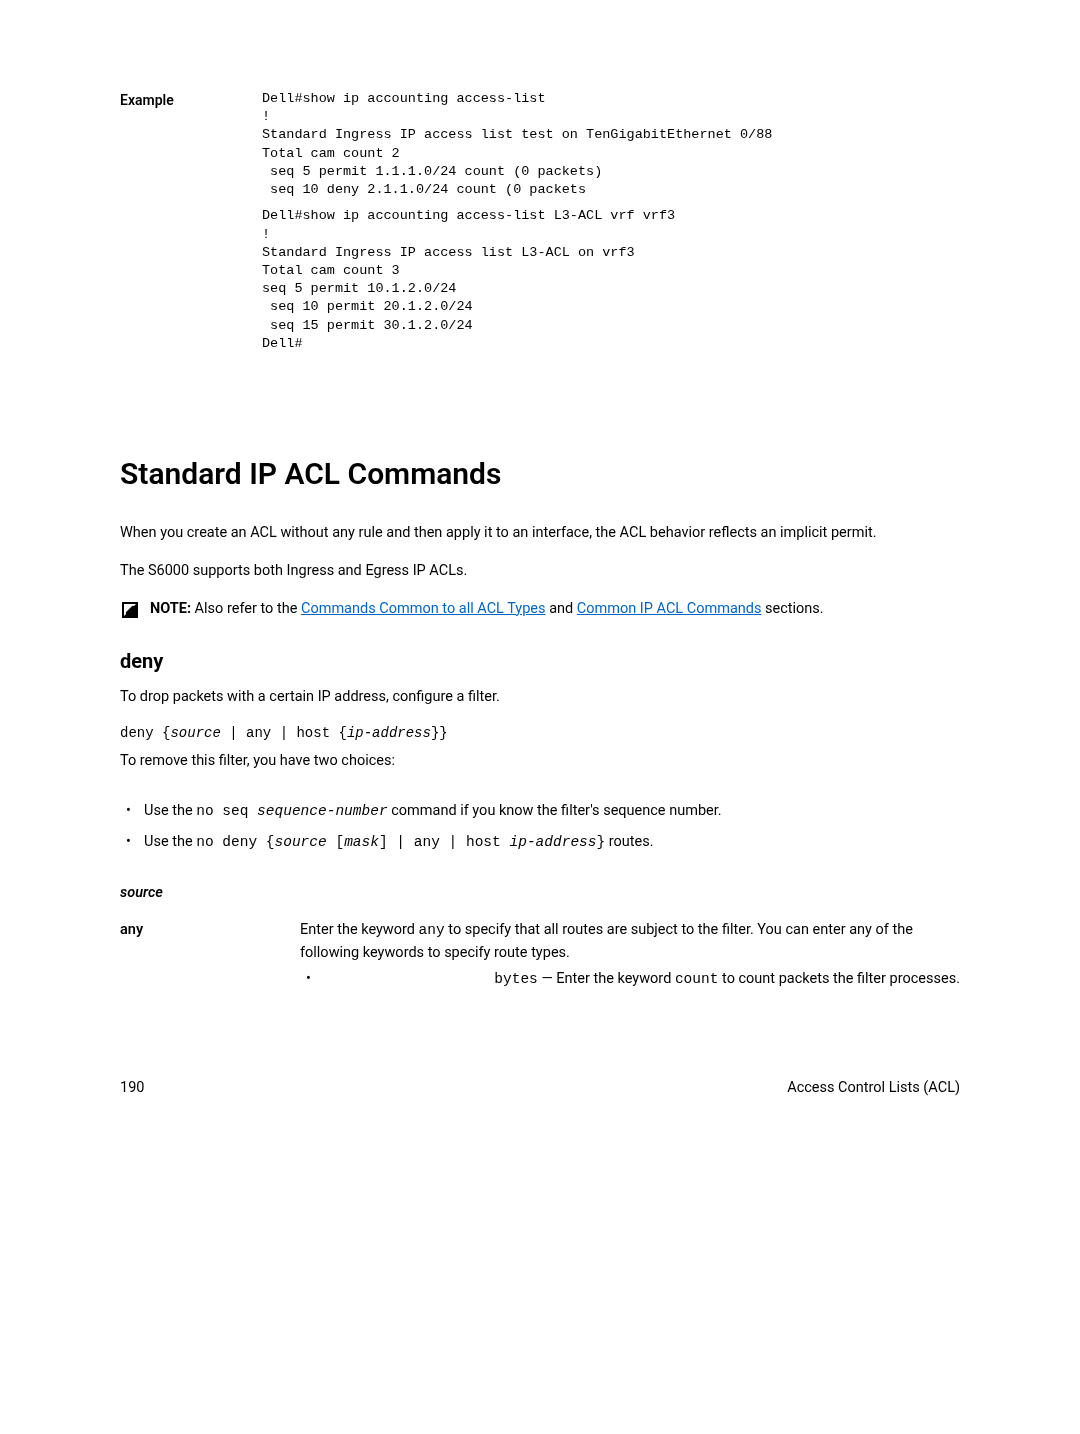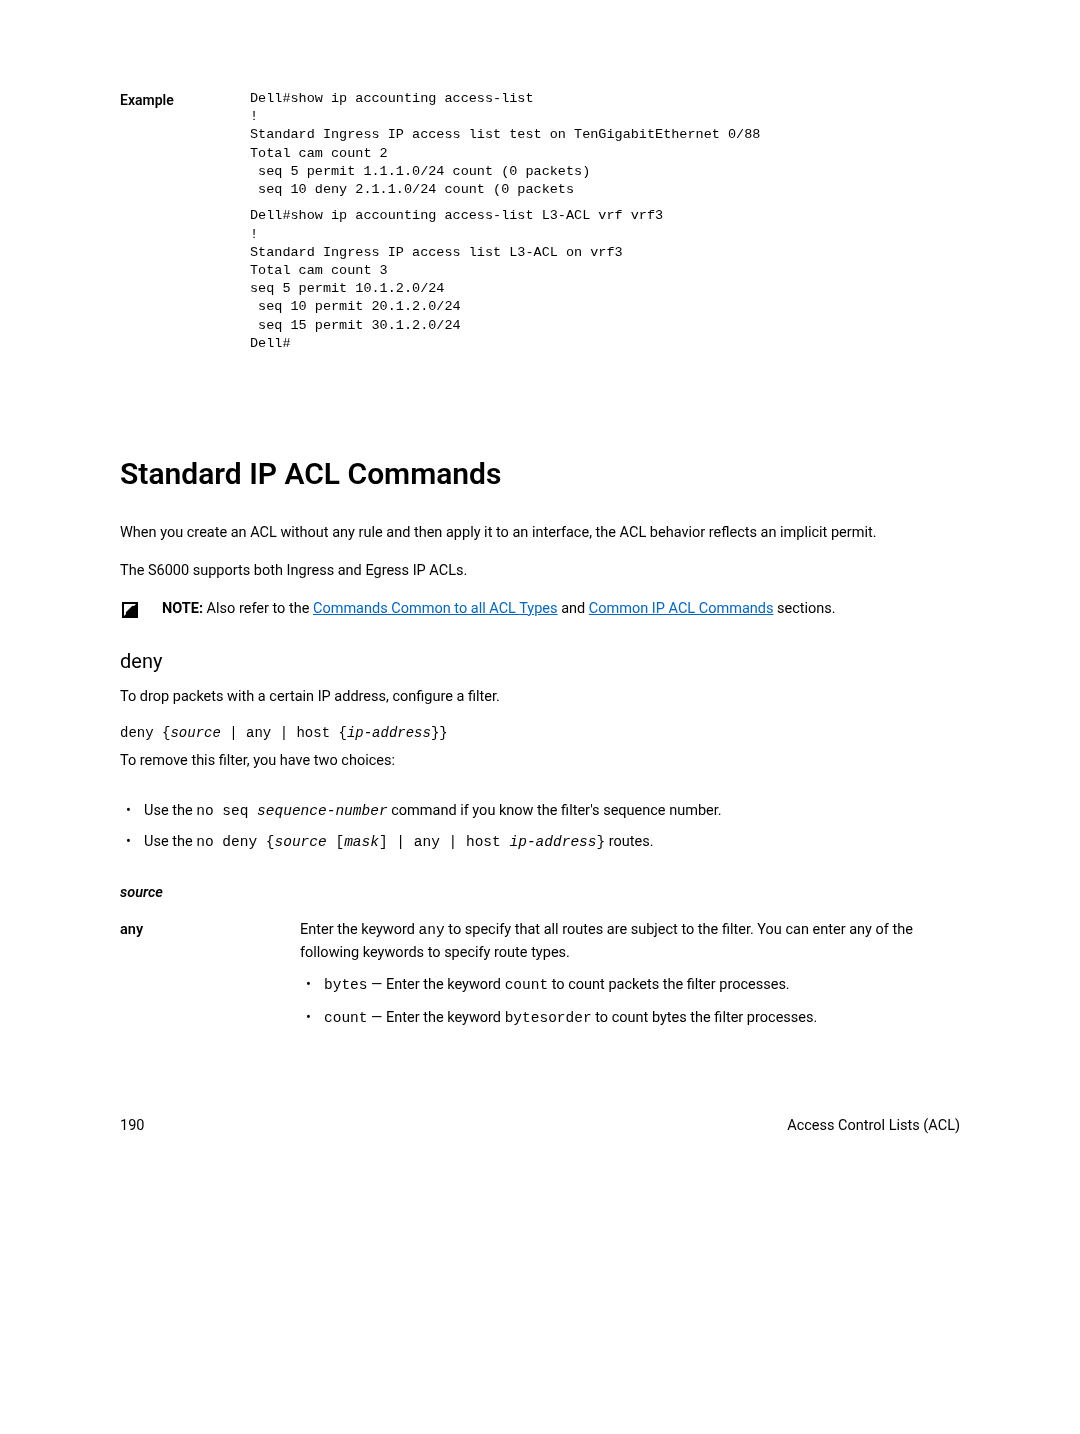--- a/index.html
+++ b/index.html
@@ -5,62 +5,62 @@
     * { margin: 0; padding: 0; box-sizing: border-box; }
     body {
       font-family: -apple-system, BlinkMacSystemFont, "Segoe UI", Roboto, sans-serif;
       background: #fff;
       color: #000;
       width: 1080px;
       padding: 90px 120px 40px 120px;
       font-size: 14px;
       line-height: 1.5;
     }
-    .row { display: flex; }
+    .row { display: flex; gap: 12px; }
     .label-col { width: 130px; flex-shrink: 0; font-weight: 600; }
     .content-col { flex: 1; }
     pre {
       font-family: "Courier New", monospace;
       font-size: 13.5px;
       line-height: 1.35;
       white-space: pre;
       margin-bottom: 8px;
     }
     h1 {
       font-size: 30px;
       font-weight: 600;
       margin-top: 90px;
       margin-bottom: 26px;
     }
     p { margin-bottom: 16px; font-size: 14.5px; }
-    .note-row { display: flex; align-items: flex-start; gap: 22px; margin-bottom: 20px; }
+    .note-row { display: flex; align-items: flex-start; gap: 10px; margin-bottom: 20px; }
     .note-icon { flex-shrink: 0; margin-top: 2px; }
     .note-text { flex: 1; font-size: 14.5px; }
     .note-text b { font-weight: 700; }
     a { color: #0066cc; text-decoration: underline; }
     h2 {
       font-size: 20px;
-      font-weight: 400;
+      font-weight: 700;
       margin-bottom: 10px;
     }
     .mono { font-family: "Courier New", monospace; }
     .italic { font-style: italic; }
     ul { list-style: none; padding-left: 24px; }
     ul li { position: relative; margin-bottom: 8px; font-size: 14.5px; }
     ul li::before {
       content: "•";
       position: absolute;
       left: -18px;
       top: 0;
     }
     .param-row { display: flex; margin-bottom: 16px; }
     .param-name { width: 180px; flex-shrink: 0; font-style: italic; font-weight: 600; font-size: 14.5px; }
     .param-name.noitalic { font-style: normal; }
     .param-desc { flex: 1; font-size: 14.5px; }
-    .nested-list { margin-top: 10px; }
+    .nested-list { margin-top: 4px; text-align: right; }
     .nested-list li { margin-bottom: 10px; }
     .footer { display: flex; justify-content: space-between; margin-top: 60px; font-size: 14.5px; }
     .syntax-content { font-family: "Courier New", monospace; font-size: 14px; margin-bottom: 6px; }
     .syntax-sub { font-size: 14.5px; margin-bottom: 28px; }
   </style>
 </head>
 <body>
 
 <div class="row">
   <div class="label-col">Example</div>
@@ -126,23 +126,20 @@
       <div class="param-name">source</div>
     </div>
     <div class="param-row">
       <div class="param-name noitalic">any</div>
       <div class="param-desc">
         <span>Enter the keyword </span><span class="mono">any</span><span> to specify that all routes are subject to the filter. You can enter any of the following keywords to specify route types.</span>
         <ul class="nested-list">
           <li>
             <span class="mono">bytes</span><span> — Enter the keyword </span><span class="mono">count</span><span> to count packets the filter processes.</span>
           </li>
-          <li>
-            <span class="mono">count</span><span> — Enter the keyword </span><span class="mono">bytesorder</span><span> to count bytes the filter processes.</span>
-          </li>
         </ul>
       </div>
     </div>
   </div>
 </div>
 
 <div class="footer">
   <span>190</span>
   <span>Access Control Lists (ACL)</span>
 </div>

